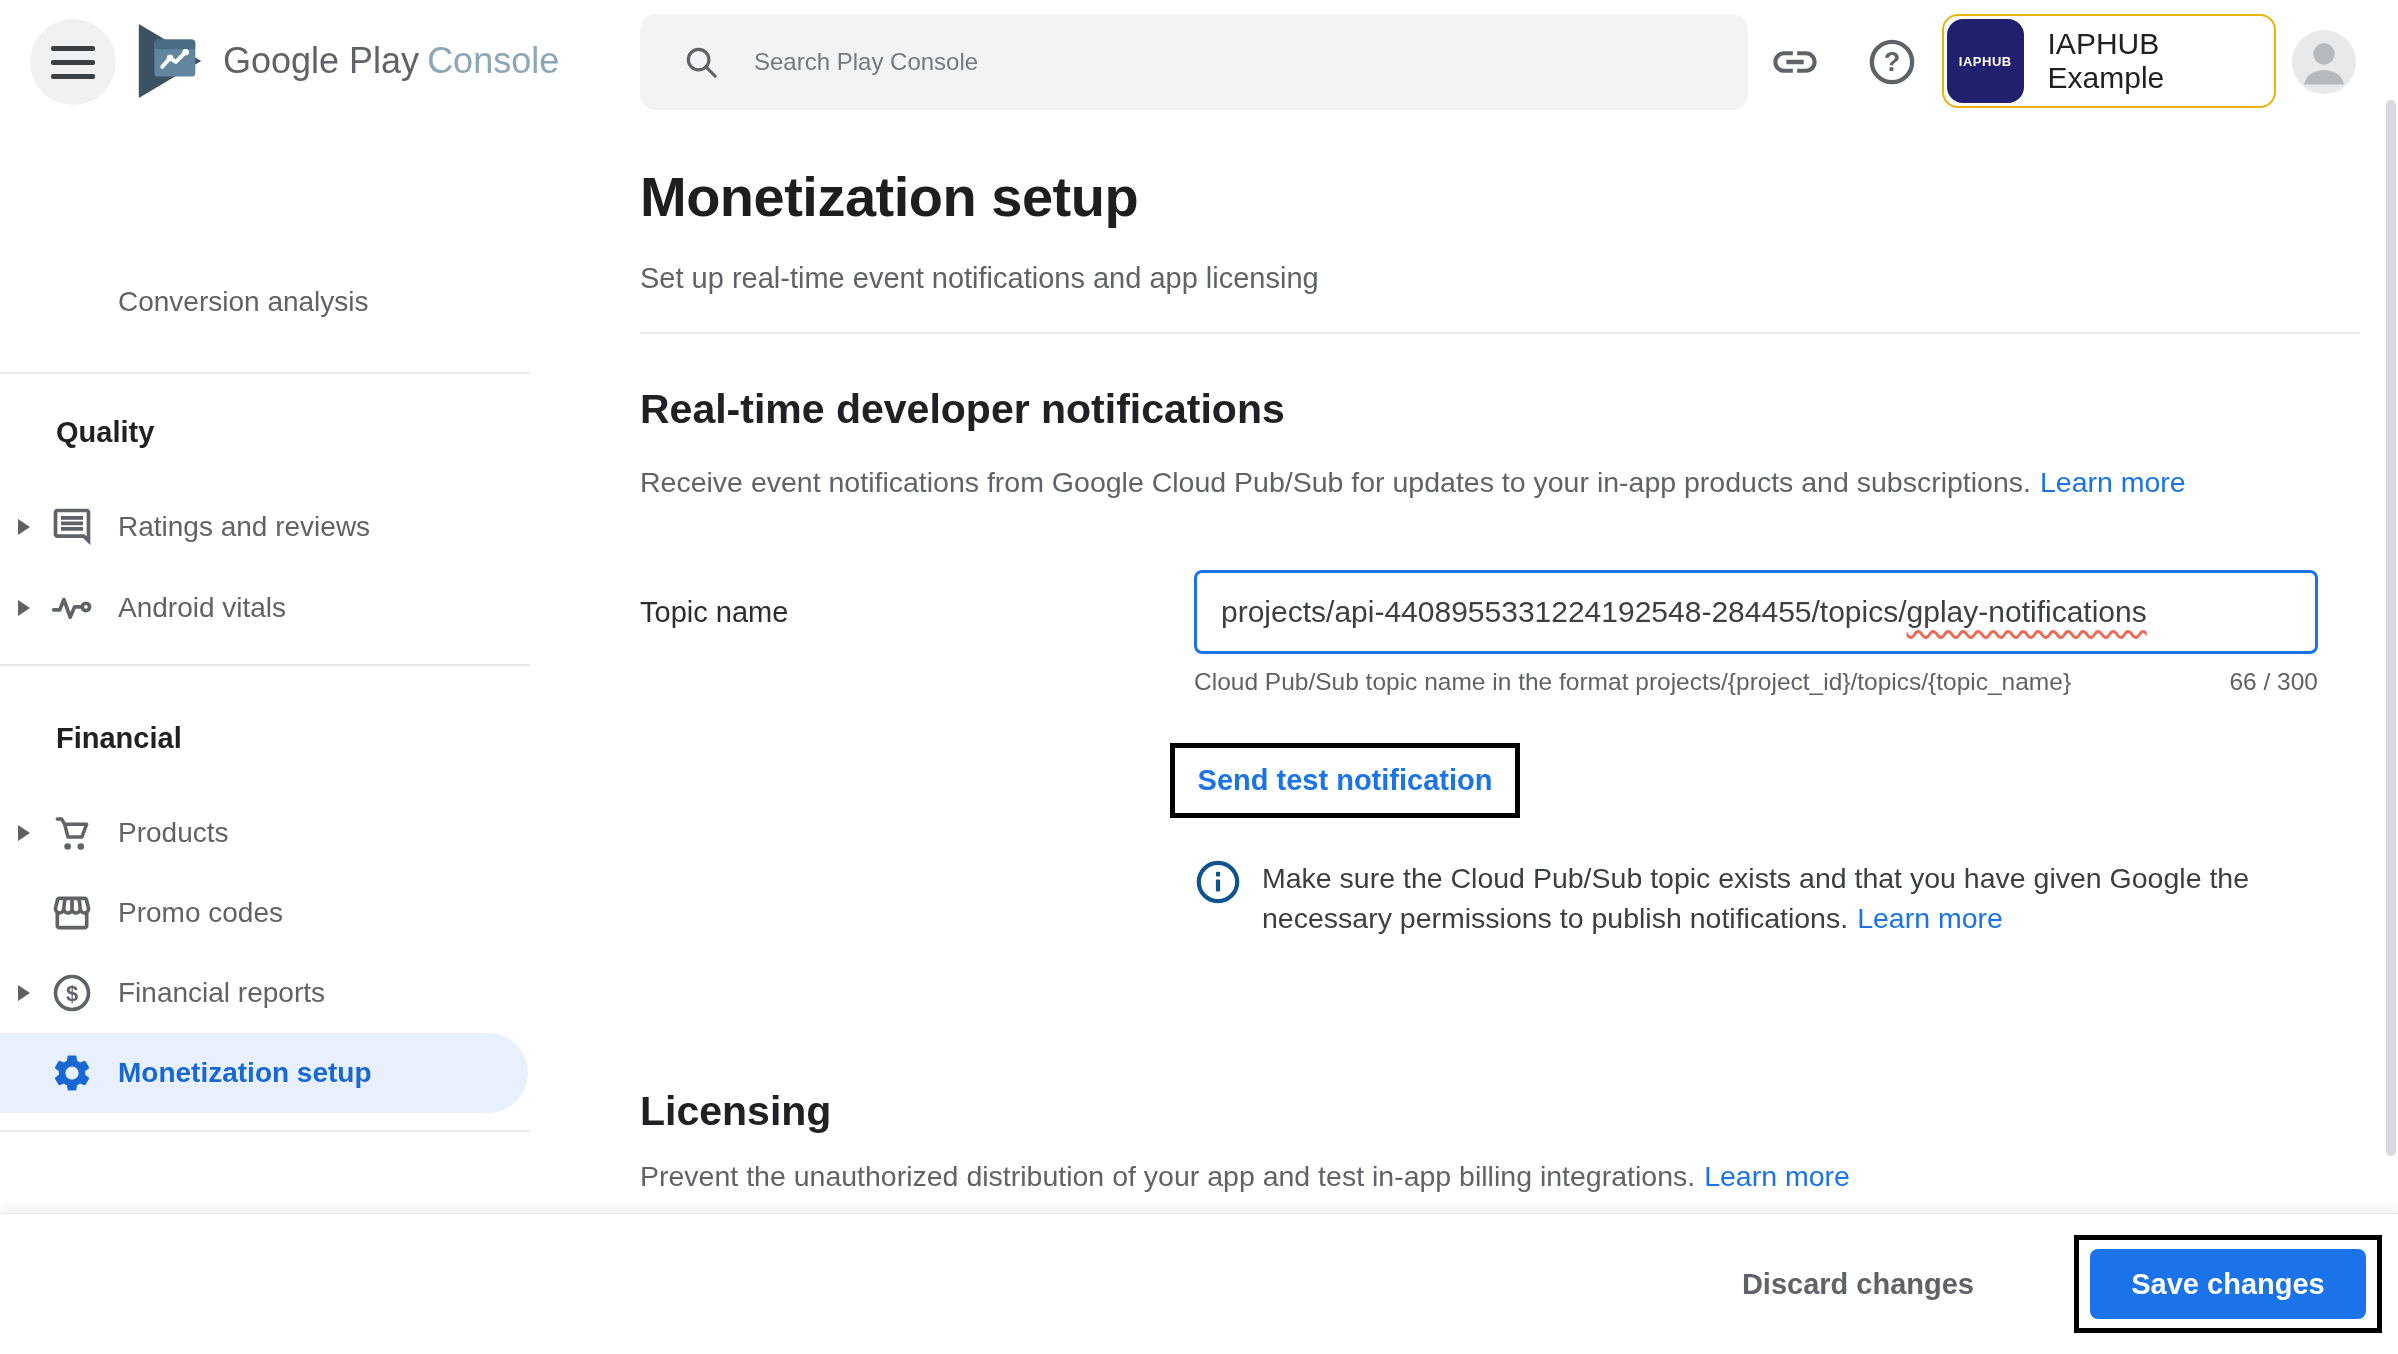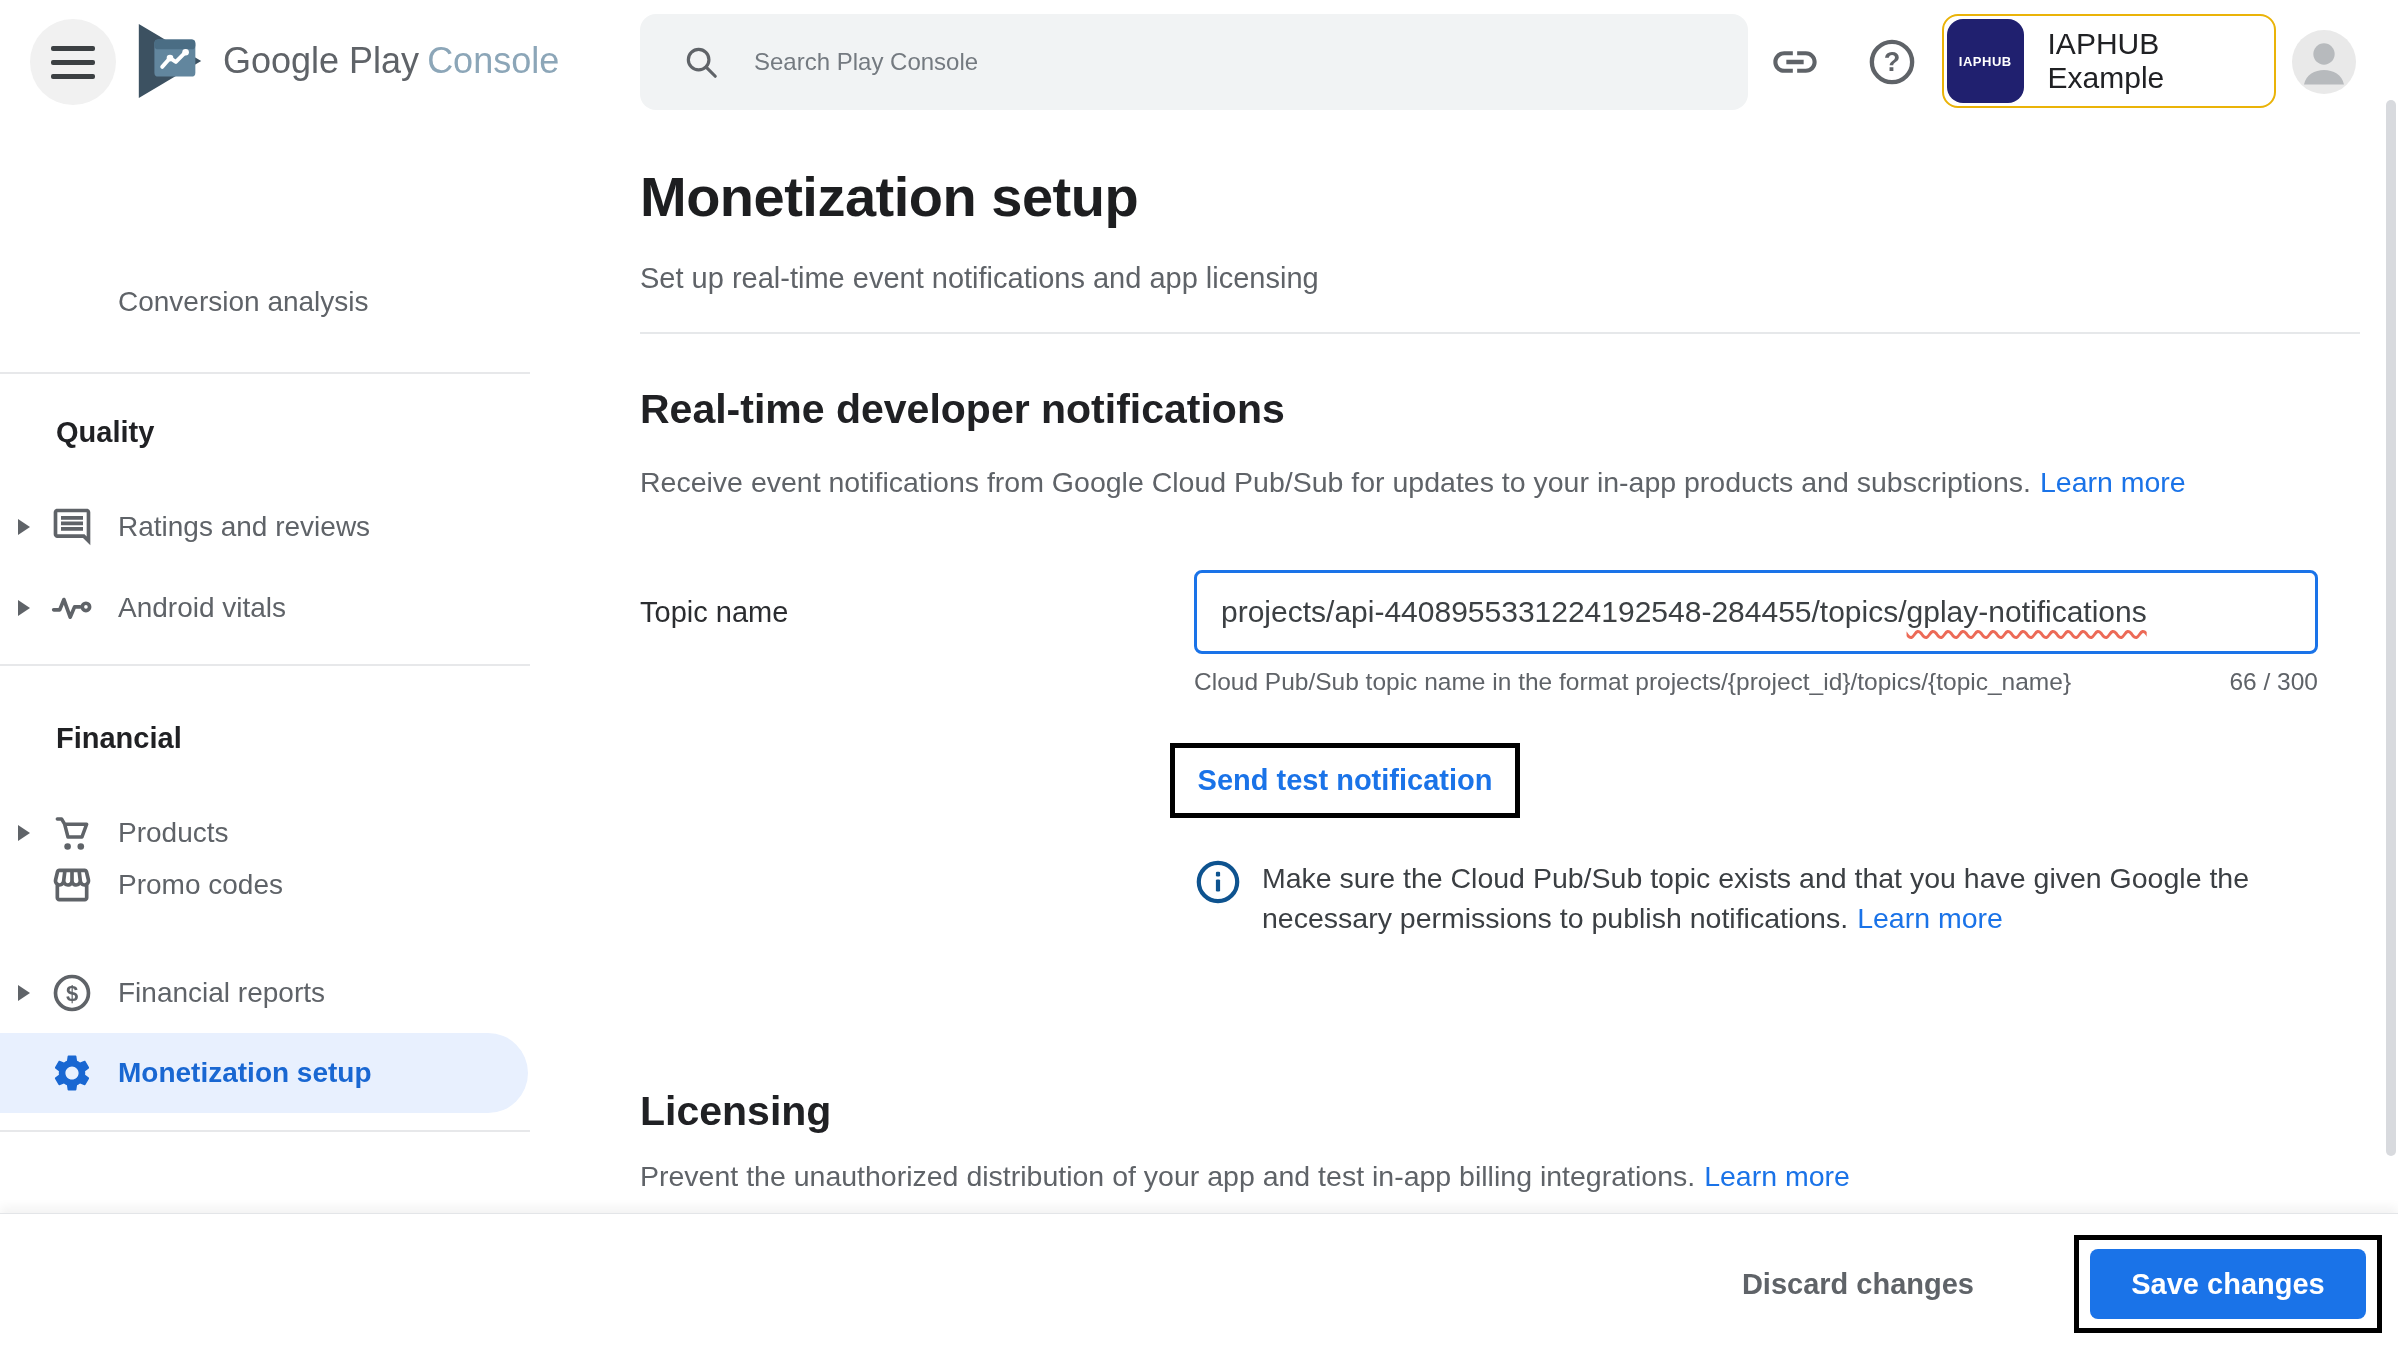--- a/index.html
+++ b/index.html
@@ -187,21 +187,21 @@
       <span class="slot-icon">
         <svg width="44" height="44" viewBox="0 0 24 24">
           <path d="M4 4.3h2.3L8 7.2h12l-2.6 7H9.8L8 7.2" fill="none" stroke="#5f6368" stroke-width="1.9" stroke-linecap="round" stroke-linejoin="round"></path>
           <circle cx="9.6" cy="19.4" r="1.8" fill="#5f6368"></circle>
           <circle cx="16.8" cy="19.4" r="1.8" fill="#5f6368"></circle>
         </svg>
       </span>
       <span class="slabel">Products</span>
     </div>
 
-    <div class="srow" style="top:720px">
+    <div class="srow" style="top:748px">
       <span class="slot-arrow"></span>
       <span class="slot-icon">
         <svg width="44" height="44" viewBox="0 0 24 24">
           <path fill="#5f6368" d="M21.9 8.89l-1.05-4.37c-.22-.9-1-1.52-1.91-1.52H5.05c-.9 0-1.69.63-1.9 1.52L2.1 8.89c-.24 1.02-.02 2.06.62 2.88.08.11.19.19.28.29V19c0 1.1.9 2 2 2h14c1.1 0 2-.9 2-2v-6.94c.09-.09.2-.18.28-.28.64-.82.87-1.87.62-2.89zm-2.99-3.9l1.05 4.37c.1.42.01.84-.25 1.17-.14.18-.44.47-.94.47-.61 0-1.14-.49-1.21-1.14L16.98 5l1.93-.01zM13 5h1.96l.54 4.52c.05.39-.07.78-.33 1.07-.22.26-.54.41-.95.41-.67 0-1.22-.59-1.22-1.31V5zM8.49 9.52L9.04 5H11v4.69c0 .72-.55 1.31-1.29 1.31-.34 0-.65-.15-.89-.41-.25-.29-.37-.68-.33-1.07zm-4.45-.16L5.05 5h1.97l-.58 4.86c-.08.65-.6 1.14-1.21 1.14-.49 0-.8-.29-.93-.47-.27-.32-.36-.75-.26-1.17zM5 19v-6.03c.08.01.15.03.23.03.87 0 1.66-.36 2.24-.95.6.6 1.4.95 2.31.95.87 0 1.65-.36 2.23-.93.59.57 1.39.93 2.29.93.84 0 1.64-.35 2.24-.95.58.59 1.37.95 2.24.95.08 0 .15-.02.23-.03V19H5z"></path>
         </svg>
       </span>
       <span class="slabel">Promo codes</span>
     </div>
 
     <div class="srow" style="top:828px">

